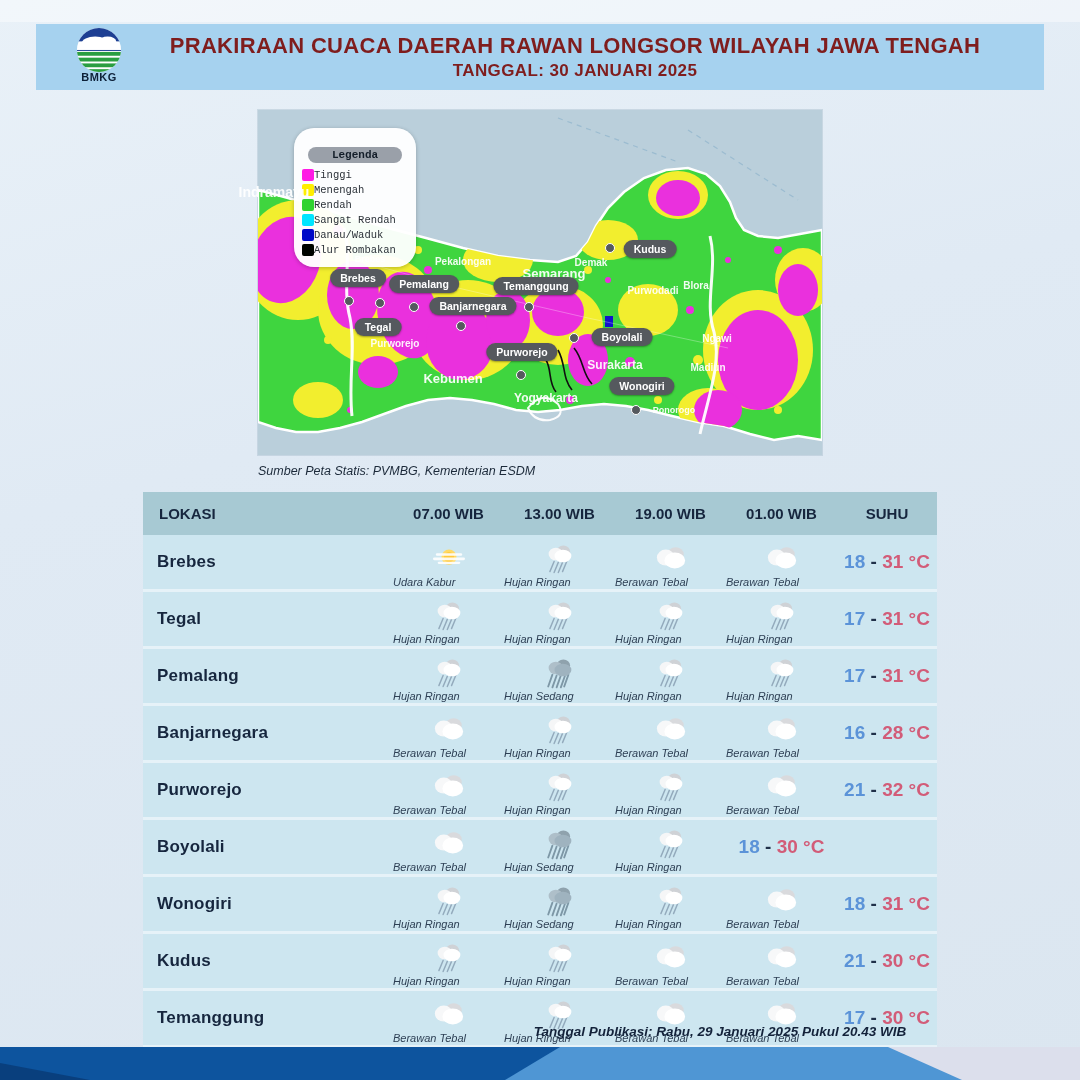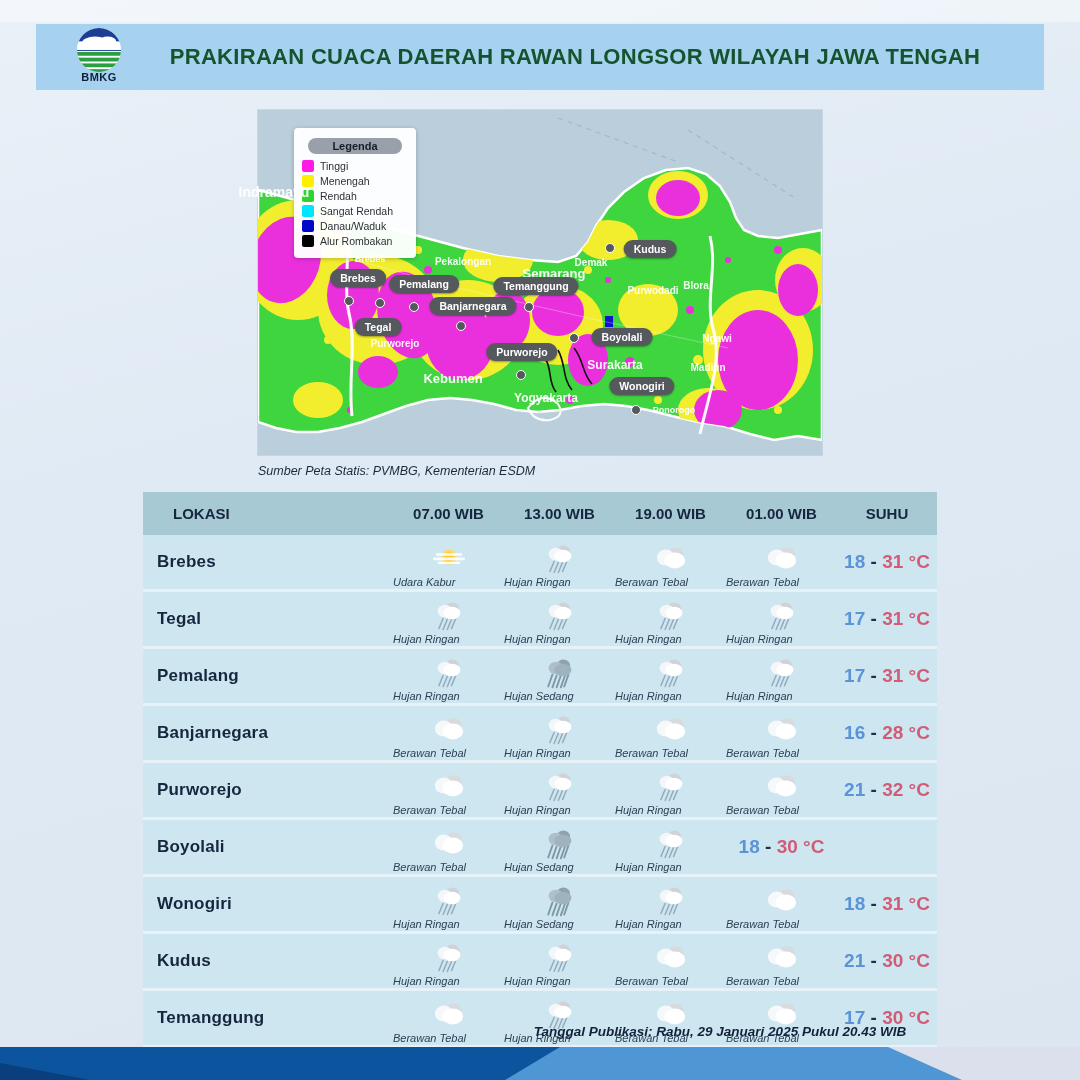--- a/index.html
+++ b/index.html
@@ -11,49 +11,49 @@
   .ribbon-top{position:absolute;top:0;left:0;width:1080px;height:22px;
     background:rgba(255,255,255,.42);}
   
   .header-bar{position:absolute;left:36px;top:24px;width:1008px;height:66px;
     background:#a6d2ef;display:flex;align-items:center;}
   .logo-block{position:absolute;left:28px;top:3px;width:70px;text-align:center;}
   .logo-circle{width:46px;height:46px;margin:0 auto;display:block;}
   .logo-text{font-size:11px;font-weight:bold;color:#0d2038;letter-spacing:.5px;margin-top:-2px;}
   .title-block{position:absolute;left:0;top:0;right:0;bottom:0;
     display:flex;flex-direction:column;justify-content:center;align-items:center;
-    padding-left:70px;color:#14532d;text-align:center;}
+    padding-left:70px;color:#7f1d1d;text-align:center;}
   .main-title{font-size:22px;font-weight:bold;letter-spacing:.3px;line-height:1.15;}
   .sub-title{font-size:17px;font-weight:bold;letter-spacing:.4px;margin-top:3px;}
   
   .map-wrap{position:absolute;left:258px;top:110px;width:564px;height:345px;
     box-shadow:0 0 0 1px rgba(120,150,170,.25);}
   .map-wrap svg.basemap{position:absolute;left:0;top:0;width:100%;height:100%;}
   .legend-box{position:absolute;left:36px;top:18px;width:106px;background:rgba(255,255,255,.96);
-    border-radius:4px;padding:10px 8px 8px 8px;box-shadow:0 1px 4px rgba(0,0,0,.25);}
+    border-radius:20px;padding:19px 8px 8px 8px;box-shadow:0 1px 4px rgba(0,0,0,.25);font-family:Liberation Mono, monospace;}
   .legend-title{background:#9aa0a9;border-radius:10px;color:#141e2a;font-weight:bold;
     font-size:11px;text-align:center;padding:2px 0;margin:0 6px 6px 6px;}
   .legend-list{list-style:none;margin:0;padding:0;}
-  .legend-list li{display:flex;align-items:center;gap:6px;margin:3px 0;text-align:center;}
+  .legend-list li{display:flex;align-items:center;margin:3px 0;text-align:center;}
   .legend-swatch{width:12px;height:12px;border-radius:2px;flex:0 0 12px;}
   .legend-label{font-size:10.5px;color:#2b3138;}
   .map-bg-label{position:absolute;transform:translate(-50%,-50%);color:rgba(255,255,255,.92);
     font-weight:bold;white-space:nowrap;pointer-events:none;}
   .city-pill{position:absolute;transform:translate(-50%,-50%);background:#55595e;color:#fff;
     font-size:10.5px;font-weight:bold;padding:3px 10px;border-radius:10px;white-space:nowrap;
     box-shadow:0 1px 2px rgba(0,0,0,.35);}
   .city-dot{position:absolute;width:8px;height:8px;border-radius:50%;background:#55595e;
     border:1px solid #fff;transform:translate(-50%,-50%);}
   .map-caption{position:absolute;left:258px;top:464px;width:564px;font-style:italic;
     font-size:12.5px;color:#1c2a3a;}
   
   .table{position:absolute;left:143px;top:492px;width:794px;}
   .thead,.row{display:grid;grid-template-columns:250px 111px 111px 111px 111px 100px;align-items:center;}
   .thead{height:43px;background:#a7c9d3;color:#16263e;font-weight:bold;font-size:15px;}
-  .thead .h-lokasi{padding-left:30px;text-align:left;}
+  .thead .h-lokasi{padding-left:16px;text-align:left;}
   .thead .h-c{text-align:center;}
   .row{height:54px;background:#cde6f0;border-bottom:3px solid #e6f2f8;}
   .cell.lokasi{padding-left:14px;font-size:17px;font-weight:bold;color:#16263e;letter-spacing:.2px;}
   .cell.fc{display:flex;flex-direction:column;justify-content:flex-end;height:100%;padding-bottom:3px;}
   .wicon{height:32px;display:flex;align-items:center;justify-content:center;}
   .wicon svg{width:40px;height:32px;}
   .wlabel{font-size:11px;font-style:italic;color:#2e4055;margin-top:1px;}
   .cell.suhu{text-align:center;font-size:19px;font-weight:bold;}
   .tmin{color:#5b93d8;}
   .tdash{color:#203049;}
@@ -85,20 +85,21 @@
         <rect x="0" y="32" width="48" height="4" fill="#2a9e41"></rect>
         <rect x="0" y="38" width="48" height="4" fill="#2a9e41"></rect>
         <rect x="0" y="44" width="48" height="4" fill="#2a9e41"></rect>
         <line x1="1" y1="24.5" x2="47" y2="24.5" stroke="#1d3f93" stroke-width="1"></line>
       </g>
     </svg>
     <div class="logo-text">BMKG</div>
   </div>
   <div class="title-block">
     <div class="main-title">PRAKIRAAN CUACA DAERAH RAWAN LONGSOR WILAYAH JAWA TENGAH</div>
+    <div class="sub-title">TANGGAL: 30 JANUARI 2025</div>
   </div>
 </div>
 
 <div class="map-wrap">
   <svg class="basemap" viewBox="0 0 564 345" preserveAspectRatio="none">
     <rect width="564" height="345" fill="#bacfdb"></rect>
     <path d="M300,8 L420,52 M430,20 L540,90" stroke="#8fb3cc" stroke-width="1.2" stroke-dasharray="5 5" fill="none" opacity=".7"></path>
     <defs>
       <clipPath id="island-clip">
         <path d="M0,80 L30,88 62,98 96,108 130,118 168,128 205,138 240,146 272,150 300,152

